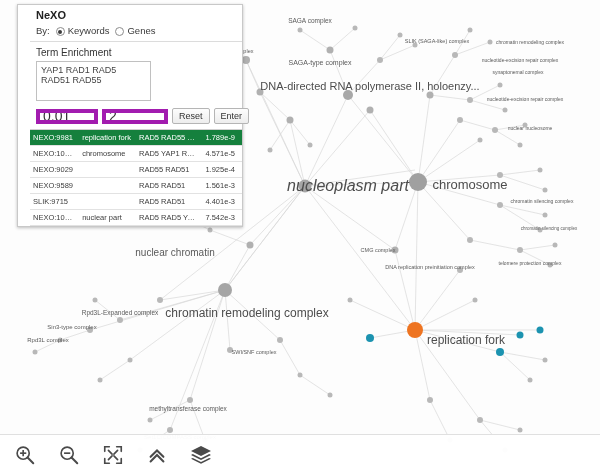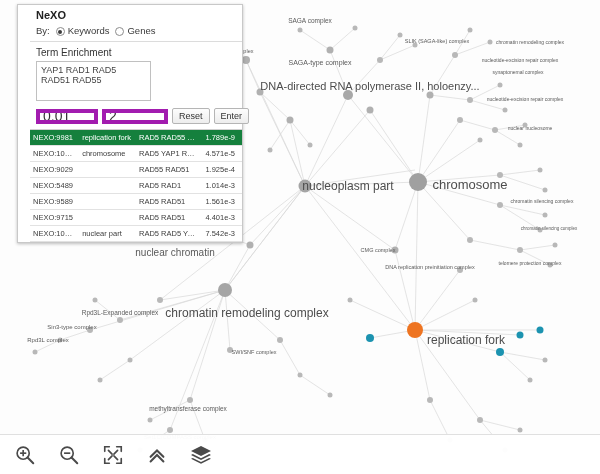--- a/index.html
+++ b/index.html
@@ -416,21 +416,21 @@
         <div class="node-label" style="left: 437px; top: 41px; font-size: 5.5px;">SLIK (SAGA-like) complex</div>
         <div class="node-label" style="left: 216px; top: 51px; font-size: 5.5px;">chromatin remodeling complex</div>
         <div class="node-label" style="left: 530px; top: 42px; font-size: 5px;">chromatin remodeling complex</div>
         <div class="node-label" style="left: 520px; top: 60px; font-size: 5px;">nucleotide-excision repair complex</div>
         <div class="node-label" style="left: 320px; top: 62px; font-size: 7px;">SAGA-type complex</div>
         <div class="node-label" style="left: 518px; top: 72px; font-size: 5px;">synaptonemal complex</div>
         <div class="node-label major" style="left: 370px; top: 86px; font-size: 11px;">DNA-directed RNA polymerase II, holoenzy...</div>
         <div class="node-label" style="left: 525px; top: 99px; font-size: 5px;">nucleotide-excision repair complex</div>
         <div class="node-label" style="left: 530px; top: 128px; font-size: 5px;">nuclear nucleosome</div>
         <div class="node-label major" style="left: 470px; top: 184px; font-size: 13px;">chromosome</div>
-        <div class="node-label major" style="left: 348px; top: 186px; font-size: 12px;">nucleoplasm part</div>
+        <div class="node-label major" style="left: 348px; top: 186px; font-size: 16px; font-style: italic;">nucleoplasm part</div>
         <div class="node-label" style="left: 542px; top: 201px; font-size: 5px;">chromatin silencing complex</div>
         <div class="node-label" style="left: 140px; top: 205px; font-size: 5.5px;">chromatin remodeling complex</div>
         <div class="node-label" style="left: 153px; top: 206px; font-size: 7px;">H4/H2A histone acetyltransferase complex</div>
         <div class="node-label" style="left: 549px; top: 228px; font-size: 4.5px;">chromatin silencing complex</div>
         <div class="node-label" style="left: 378px; top: 250px; font-size: 5.5px;">CMG complex</div>
         <div class="node-label" style="left: 175px; top: 252px; font-size: 10px;">nuclear chromatin</div>
         <div class="node-label" style="left: 430px; top: 267px; font-size: 5.5px;">DNA replication preinitiation complex</div>
         <div class="node-label" style="left: 530px; top: 263px; font-size: 5px;">telomere protection complex</div>
         <div class="node-label major" style="left: 247px; top: 313px; font-size: 12px;">chromatin remodeling complex</div>
         <div class="node-label" style="left: 120px; top: 312px; font-size: 6.5px;">Rpd3L-Expanded complex</div>
@@ -486,33 +486,27 @@
               <td class="c2">RAD5 YAP1 RAD5 RAD51 RAD1</td>
               <td class="c3">4.571e-5</td>
             </tr>
             <tr>
               <td class="c0">NEXO:9029</td>
               <td class="c1"></td>
               <td class="c2">RAD55 RAD51</td>
               <td class="c3">1.925e-4</td>
             </tr>
             <tr>
-              <td class="c0">NEXO:5489</td>
-              <td class="c1"></td>
-              <td class="c2">RAD5 RAD1</td>
-              <td class="c3">1.014e-3</td>
-            </tr>
-            <tr>
               <td class="c0">NEXO:9589</td>
               <td class="c1"></td>
               <td class="c2">RAD5 RAD51</td>
               <td class="c3">1.561e-3</td>
             </tr>
             <tr>
-              <td class="c0">NEXO:9715</td>
+              <td class="c0">SLIK:9715</td>
               <td class="c1"></td>
               <td class="c2">RAD5 RAD51</td>
               <td class="c3">4.401e-3</td>
             </tr>
             <tr>
               <td class="c0">NEXO:10015</td>
               <td class="c1">nuclear part</td>
               <td class="c2">RAD5 RAD5 YAP1 RAD51 RAD1</td>
               <td class="c3">7.542e-3</td>
             </tr>

